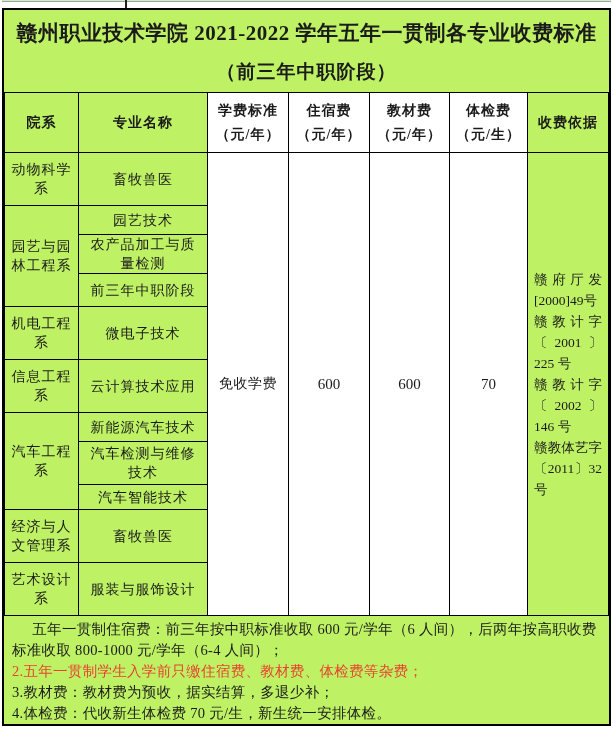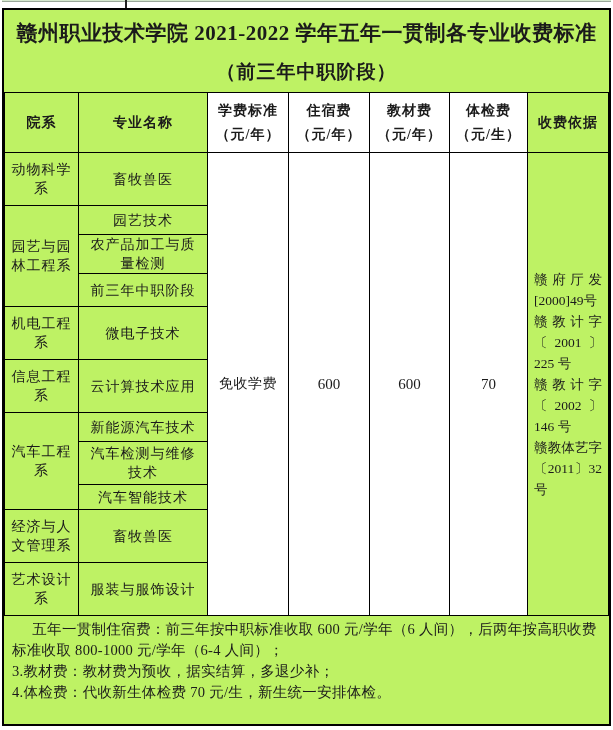--- a/index.html
+++ b/index.html
@@ -147,17 +147,18 @@
     </tr>
     <tr style="height:45px">
       <td class="dept-cell">艺术设计系</td>
       <td class="major-cell">服装与服饰设计</td>
     </tr>
   </tbody>
     </table>
 
   <div class="notes">
     <p class="note-indent">五年一贯制住宿费：前三年按中职标准收取 600 元/学年（6 人间），后两年按高职收费标准收取 800-1000 元/学年（6-4 人间）；</p>
+    <p class="note-red">2.五年一贯制学生入学前只缴住宿费、教材费、体检费等杂费；</p>
     <p>3.教材费：教材费为预收，据实结算，多退少补；</p>
     <p>4.体检费：代收新生体检费 70 元/生，新生统一安排体检。</p>
   </div>
 
 </div>
 
 </body></html>

